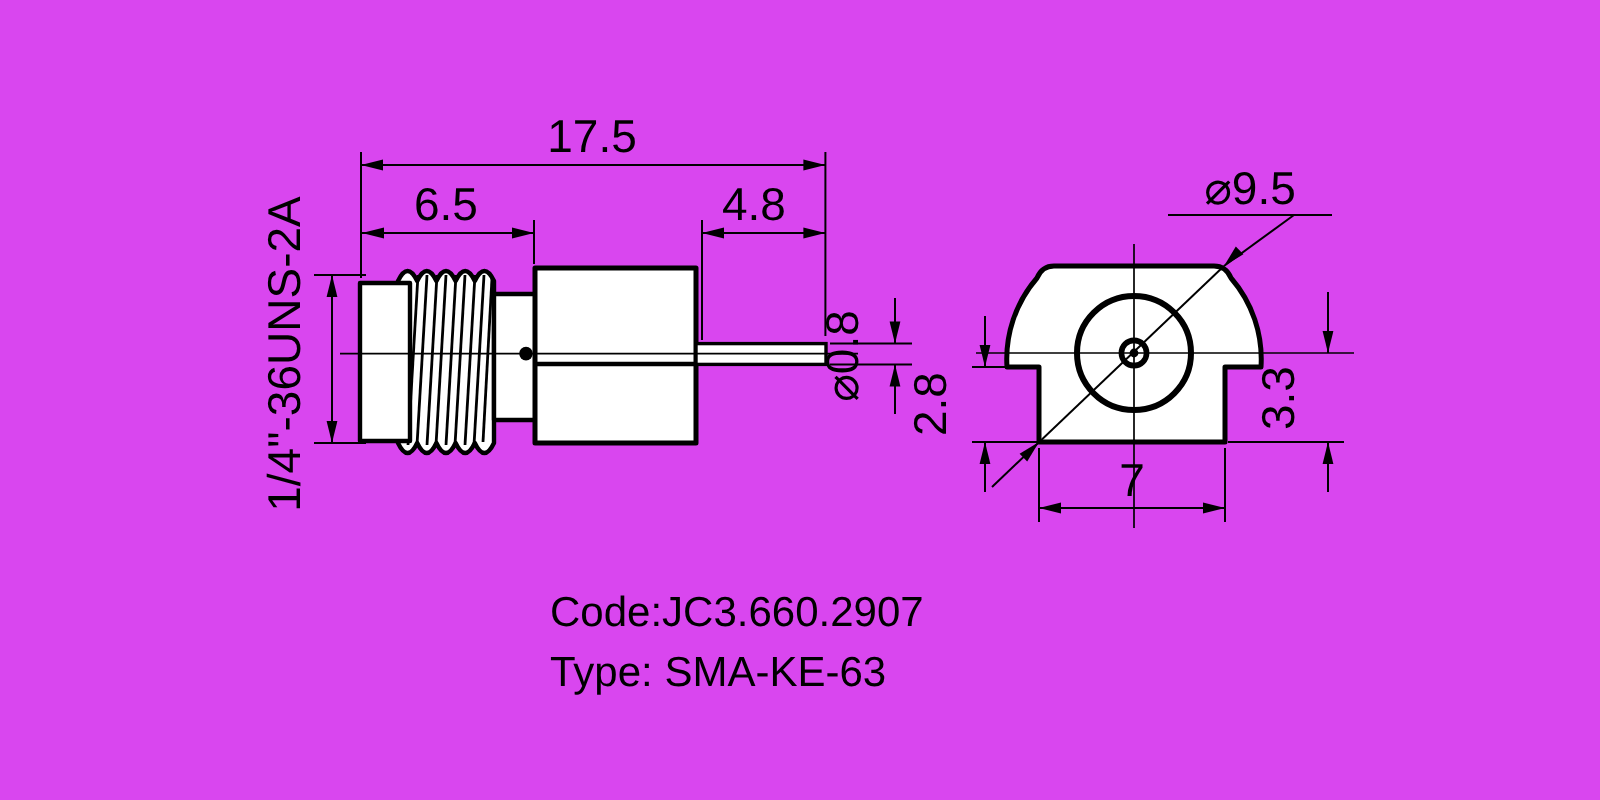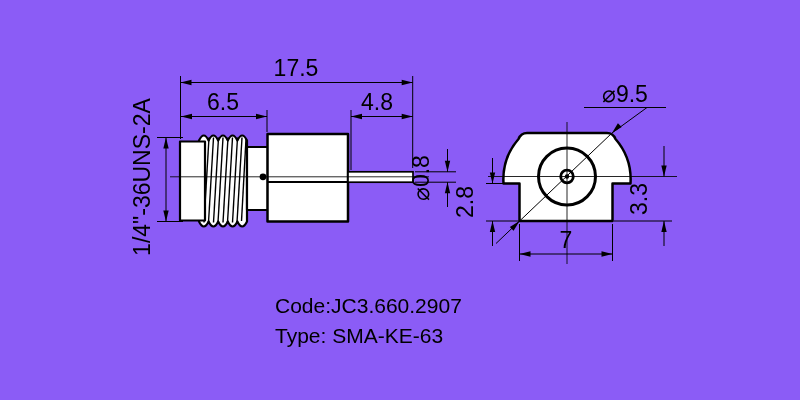--- a/index.html
+++ b/index.html
@@ -1,16 +1,16 @@
 <!DOCTYPE html>
 <html><head>
 <meta charset="utf-8">
 <style>
   html,body{margin:0;padding:0;background:#ffffff;}
-  .stage{width:800px;height:400px;position:relative;background:#8b5cf6;overflow:hidden;}
+  .stage{width:800px;height:400px;position:relative;background:#d946ef;overflow:hidden;}
   svg{display:block;}
   text{font-family:"Liberation Sans","DejaVu Sans",sans-serif;fill:#000000;}
   .dimtxt{font-size:23px;}
   .notetxt{font-size:21px;}
   .outline{fill:#ffffff;stroke:#000000;stroke-width:2.5;stroke-linejoin:round;}
   .outline2{fill:#ffffff;stroke:#000000;stroke-width:2.2;stroke-linejoin:round;}
   .thin{stroke:#000000;stroke-width:1;fill:none;}
   .cline{stroke:#000000;stroke-width:0.85;fill:none;}
   .hatch{stroke:#000000;stroke-width:1.4;fill:none;}
   .arw{fill:#000000;stroke:none;}

